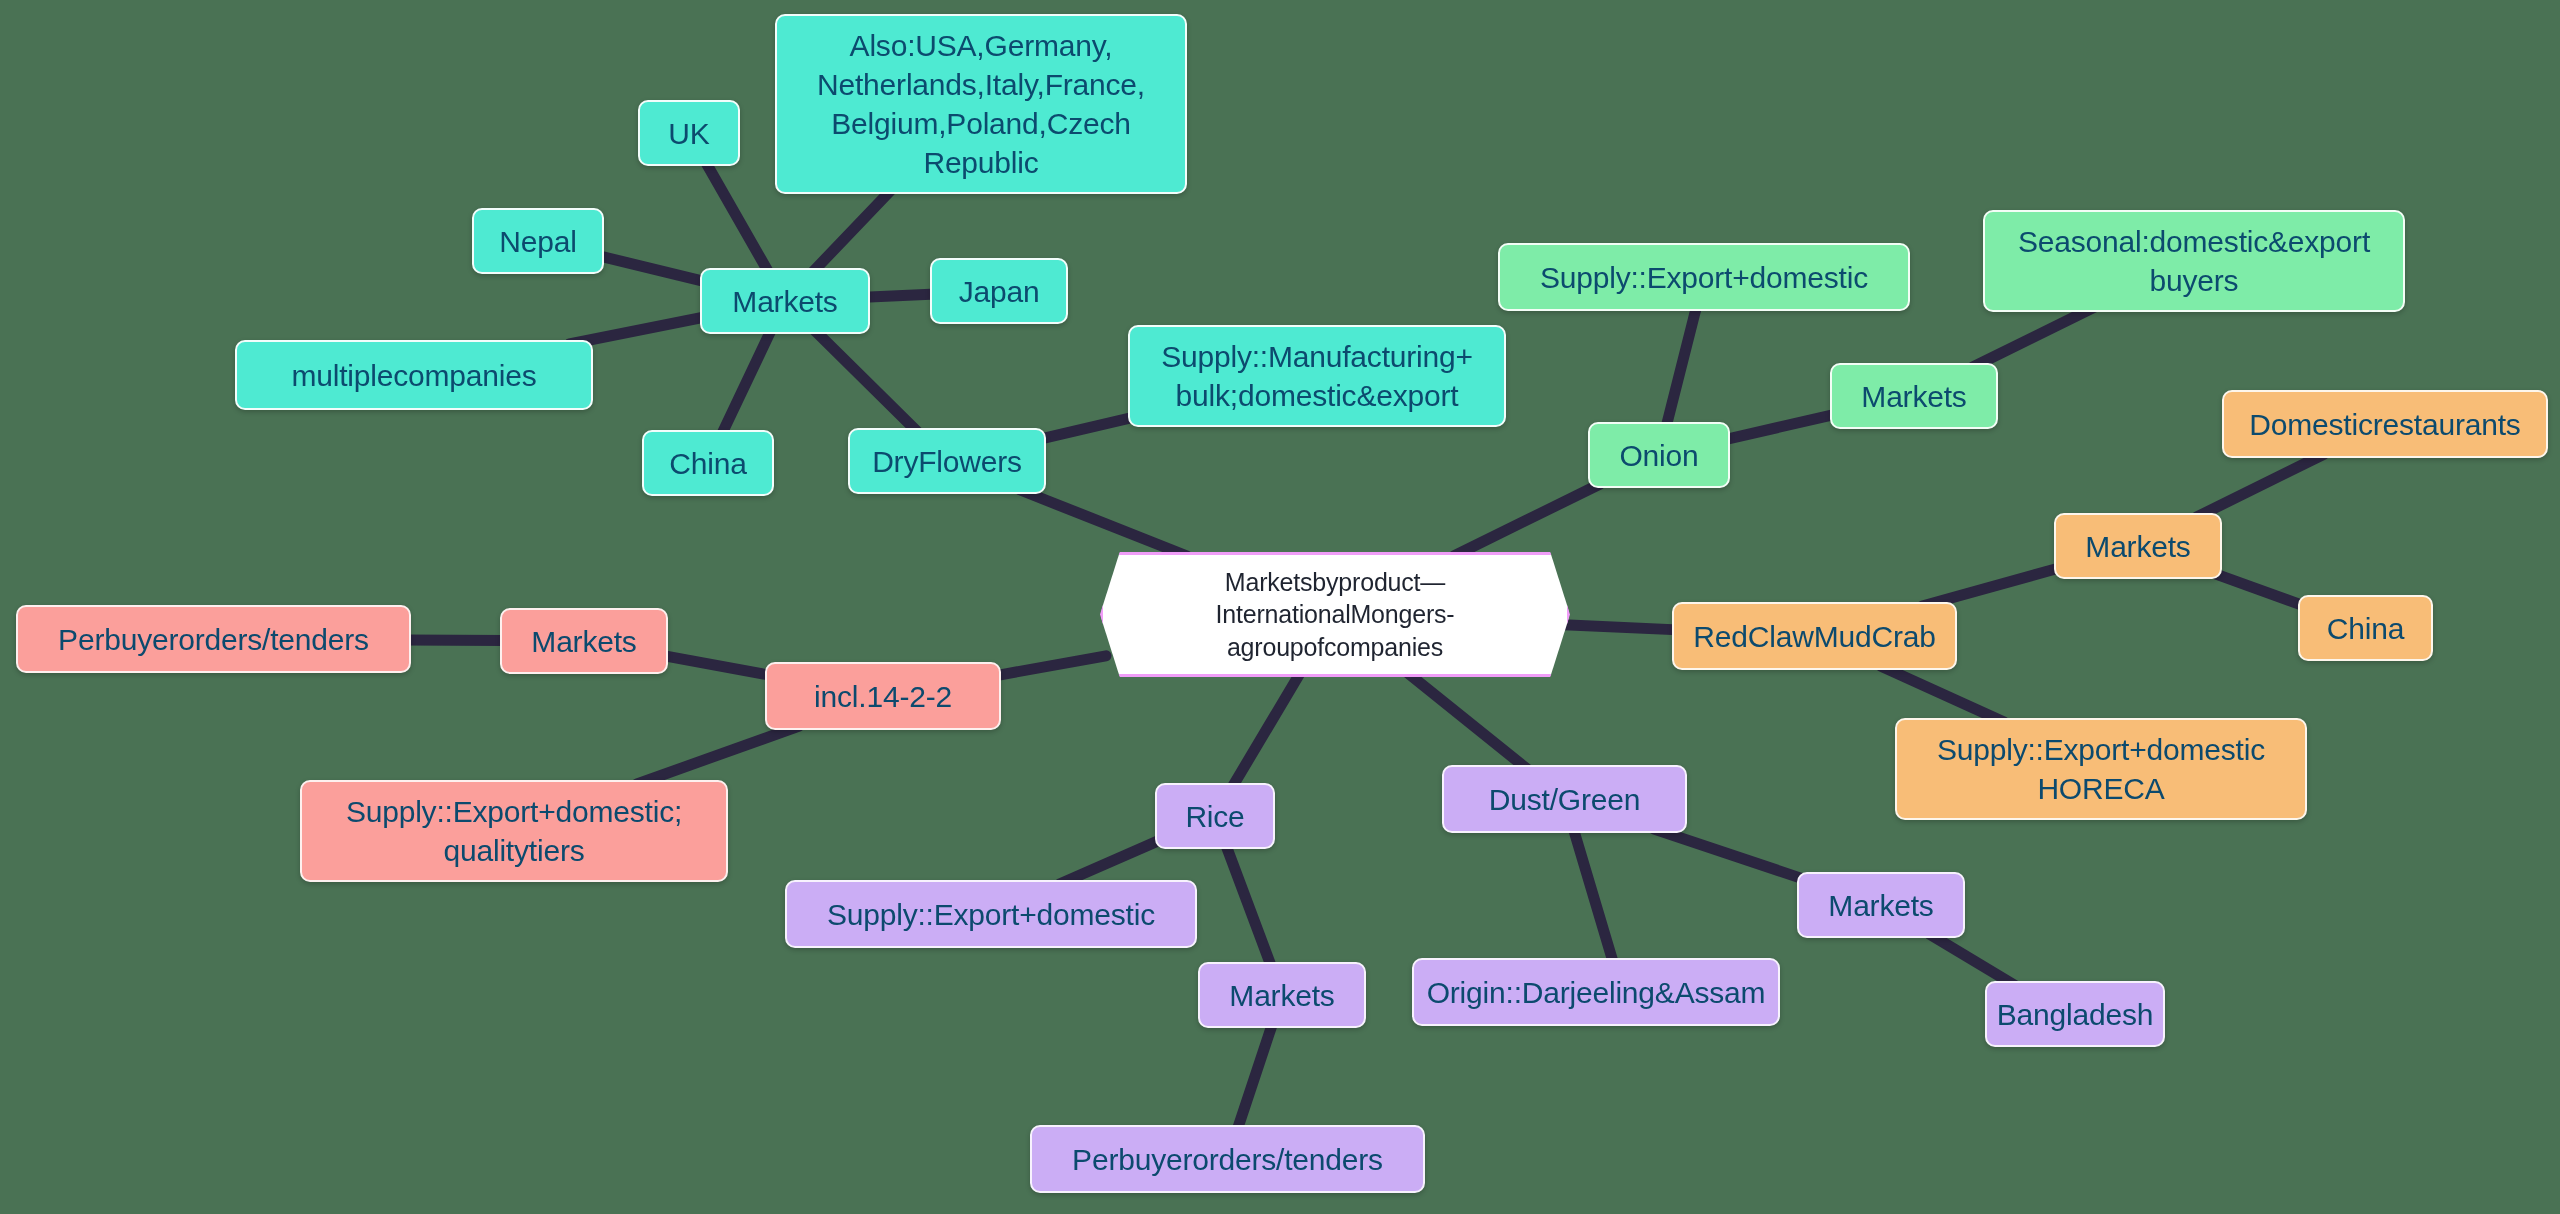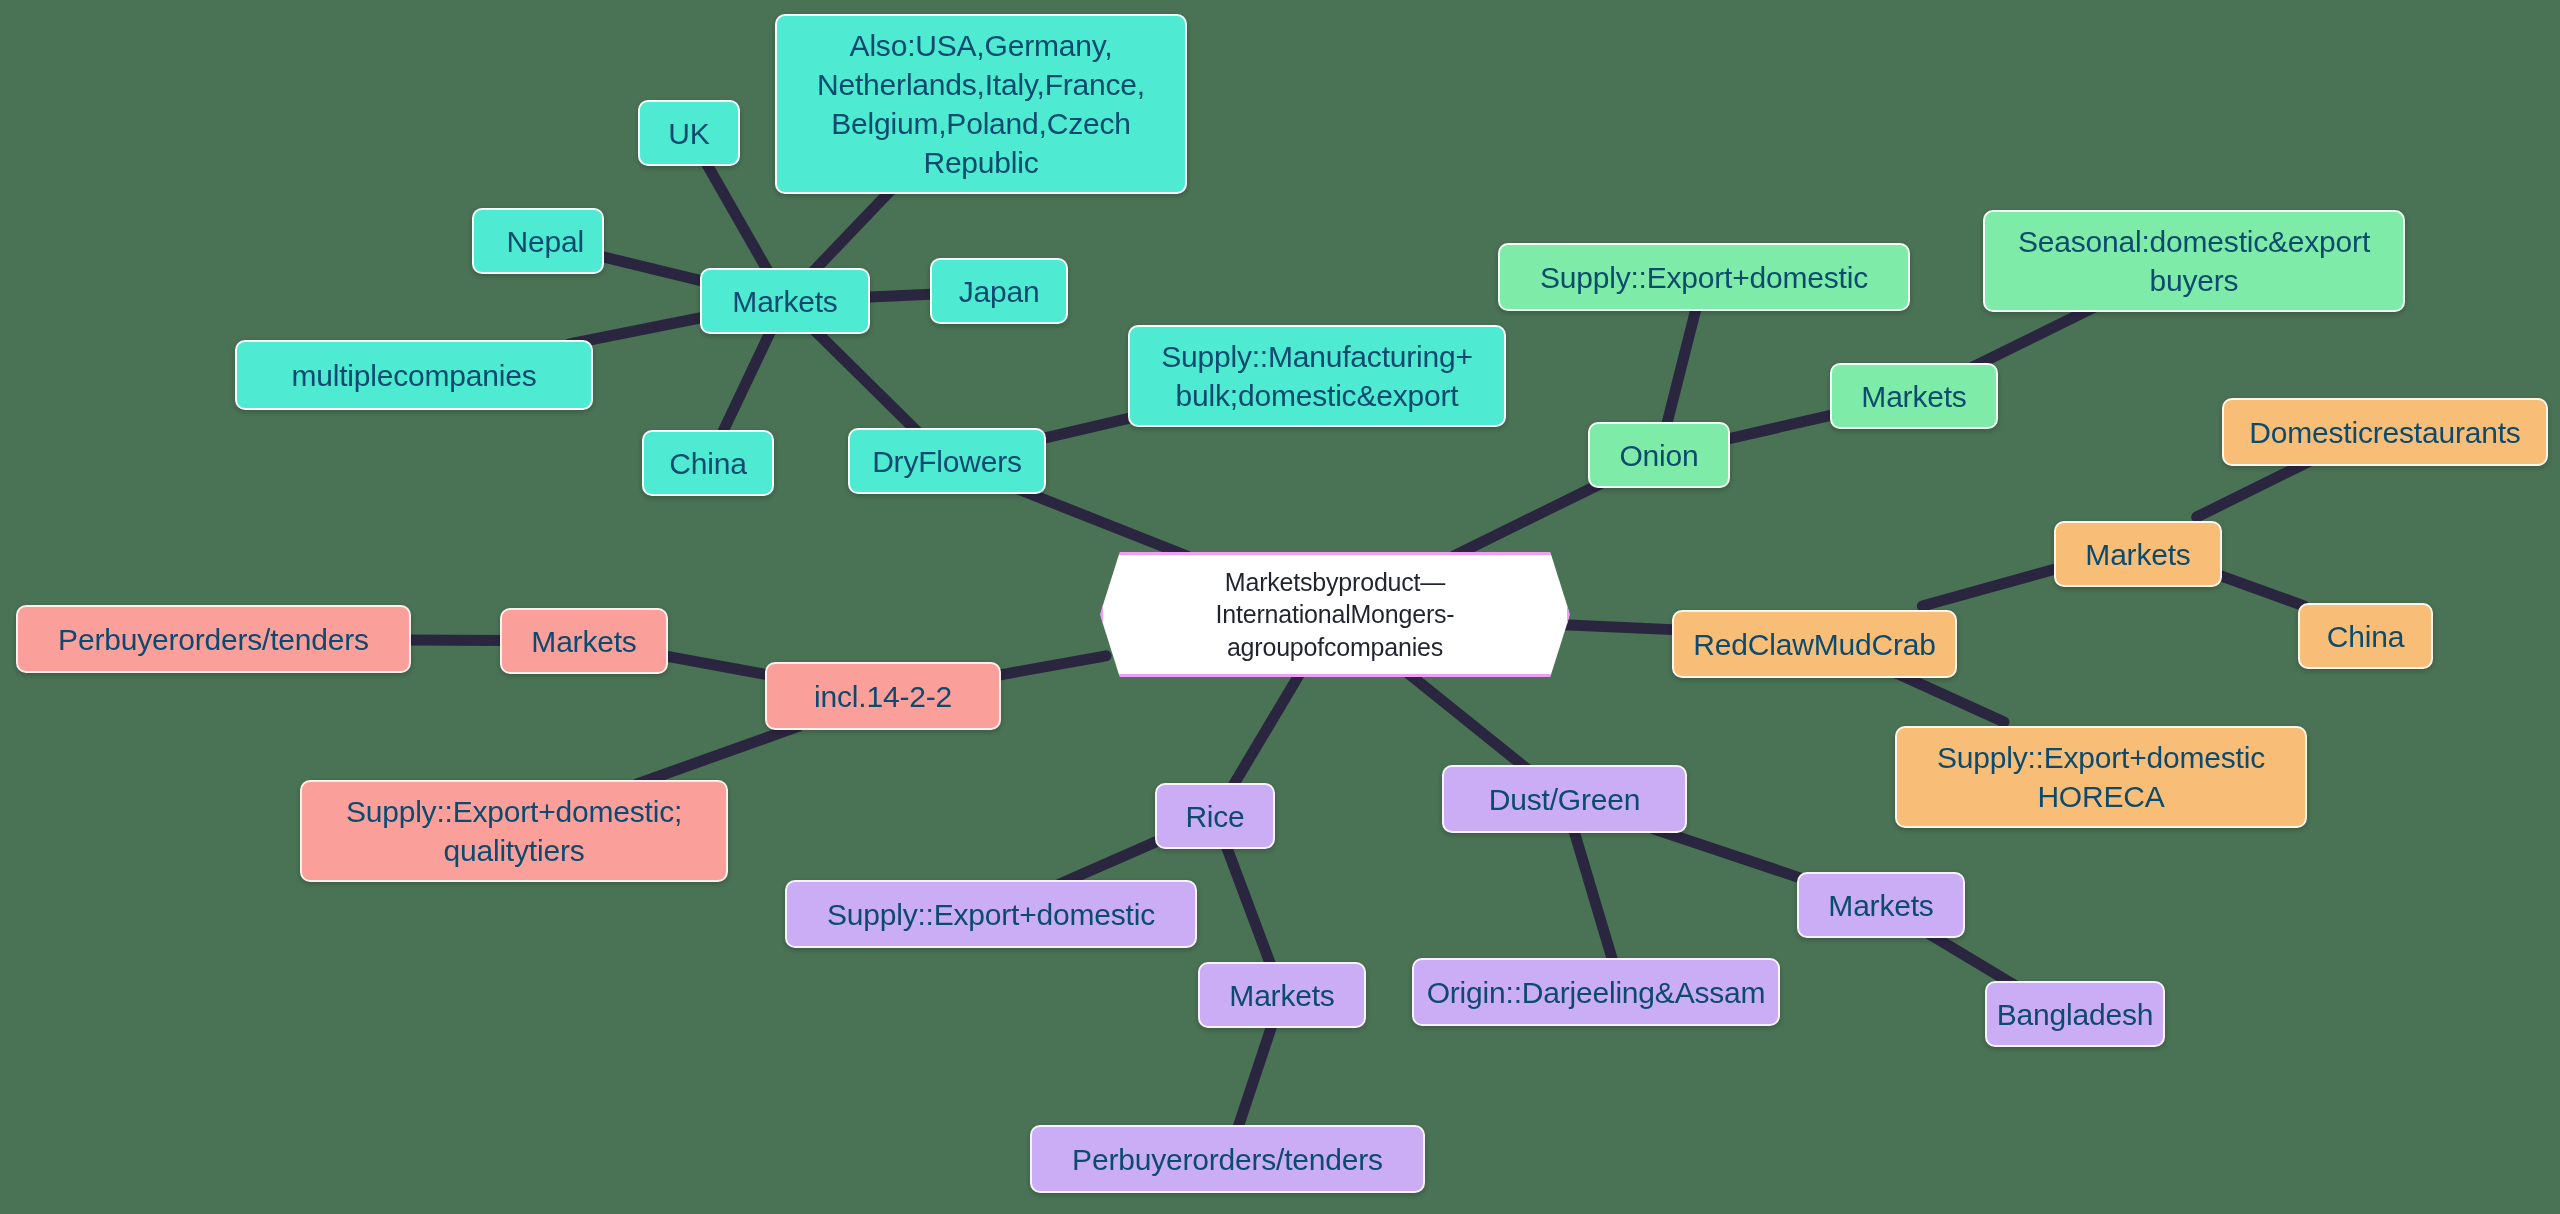--- a/index.html
+++ b/index.html
@@ -35,21 +35,21 @@
     padding: 10px 18px;
     line-height: 1.30;
     white-space: pre-line;
     font-size: 30px;
     letter-spacing: -0.2px;
     box-shadow: 0 2px 5px rgba(0,0,0,0.22);
     z-index: 5;
   }
   .node.turquoise { background: #4eead2; border: 2px solid #f3fdfb; }
   .node.green     { background: #7eeca8; border: 2px solid #f3fdf6; }
-  .node.orange    { background: #f8bd77; border: 2px solid #fdf6ec; margin-top: 8px; }
+  .node.orange    { background: #f8bd77; border: 2px solid #fdf6ec; }
   .node.salmon    { background: #fb9f9b; border: 2px solid #fdf0ef; }
   .node.purple    { background: #cbadf5; border: 2px solid #f7f2fd; }
 
   .node.root {
     background: #ffffff;
     border: 3px solid #f09df8;
     border-radius: 8px;
     color: #1f2430;
     font-size: 25px;
     clip-path: polygon(4.2% 0, 95.8% 0, 100% 50%, 95.8% 100%, 4.2% 100%, 0 50%);
@@ -97,21 +97,21 @@
       <div class="node root" style="left: 1100px; top: 552px; width: 470px; min-height: 125px;"><span>Marketsbyproduct—InternationalMongers-agroupofcompanies</span></div>
       <div class="node turquoise" style="left: 848px; top: 428px; width: 198px; min-height: 66px;"><span>DryFlowers</span></div>
       <div class="node turquoise" style="left: 1128px; top: 325px; width: 378px; min-height: 98px;"><span>Supply::Manufacturing+
 bulk;domestic&amp;export</span></div>
       <div class="node turquoise" style="left: 700px; top: 268px; width: 170px; min-height: 66px;"><span>Markets</span></div>
       <div class="node turquoise" style="left: 638px; top: 100px; width: 102px; min-height: 66px;"><span>UK</span></div>
       <div class="node turquoise" style="left: 775px; top: 14px; width: 412px; min-height: 164px;"><span>Also:USA,Germany,
 Netherlands,Italy,France,
 Belgium,Poland,Czech
 Republic</span></div>
-      <div class="node turquoise" style="left: 472px; top: 208px; width: 132px; min-height: 66px; justify-content: flex-end;"><span>Nepal</span></div>
+      <div class="node turquoise" style="left: 472px; top: 208px; width: 132px; min-height: 66px;"><span>Nepal</span></div>
       <div class="node turquoise" style="left: 235px; top: 340px; width: 358px; min-height: 70px;"><span>multiplecompanies</span></div>
       <div class="node turquoise" style="left: 642px; top: 430px; width: 132px; min-height: 66px;"><span>China</span></div>
       <div class="node turquoise" style="left: 930px; top: 258px; width: 138px; min-height: 66px;"><span>Japan</span></div>
       <div class="node green" style="left: 1588px; top: 422px; width: 142px; min-height: 66px;"><span>Onion</span></div>
       <div class="node green" style="left: 1498px; top: 243px; width: 412px; min-height: 68px;"><span>Supply::Export+domestic</span></div>
       <div class="node green" style="left: 1830px; top: 363px; width: 168px; min-height: 66px;"><span>Markets</span></div>
       <div class="node green" style="left: 1983px; top: 210px; width: 422px; min-height: 96px;"><span>Seasonal:domestic&amp;export
 buyers</span></div>
       <div class="node orange" style="left: 1672px; top: 602px; width: 285px; min-height: 68px;"><span>RedClawMudCrab</span></div>
       <div class="node orange" style="left: 2054px; top: 513px; width: 168px; min-height: 66px;"><span>Markets</span></div>

